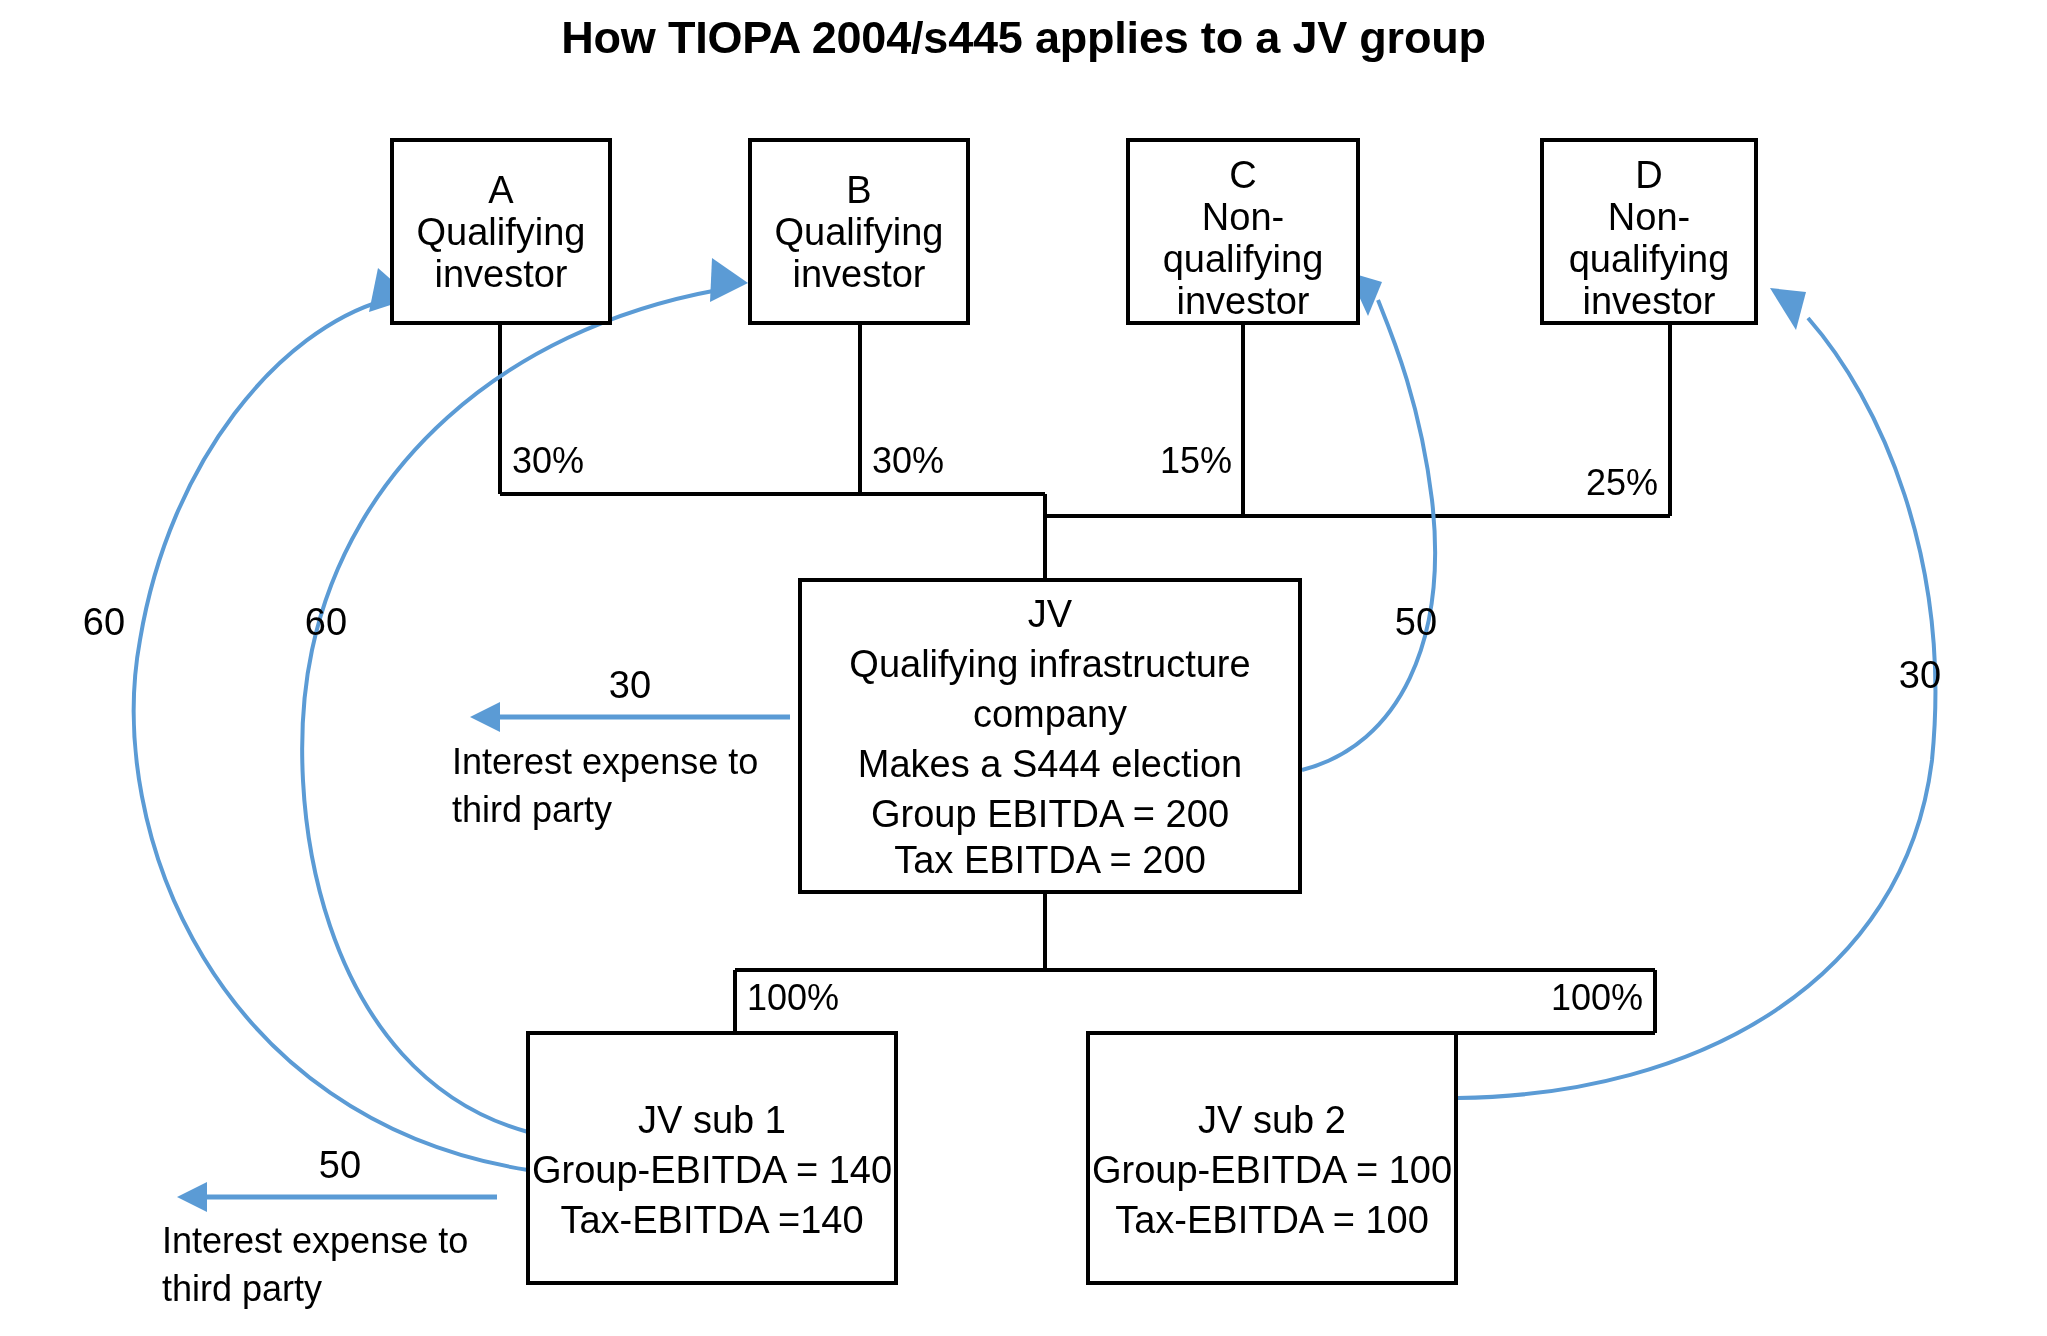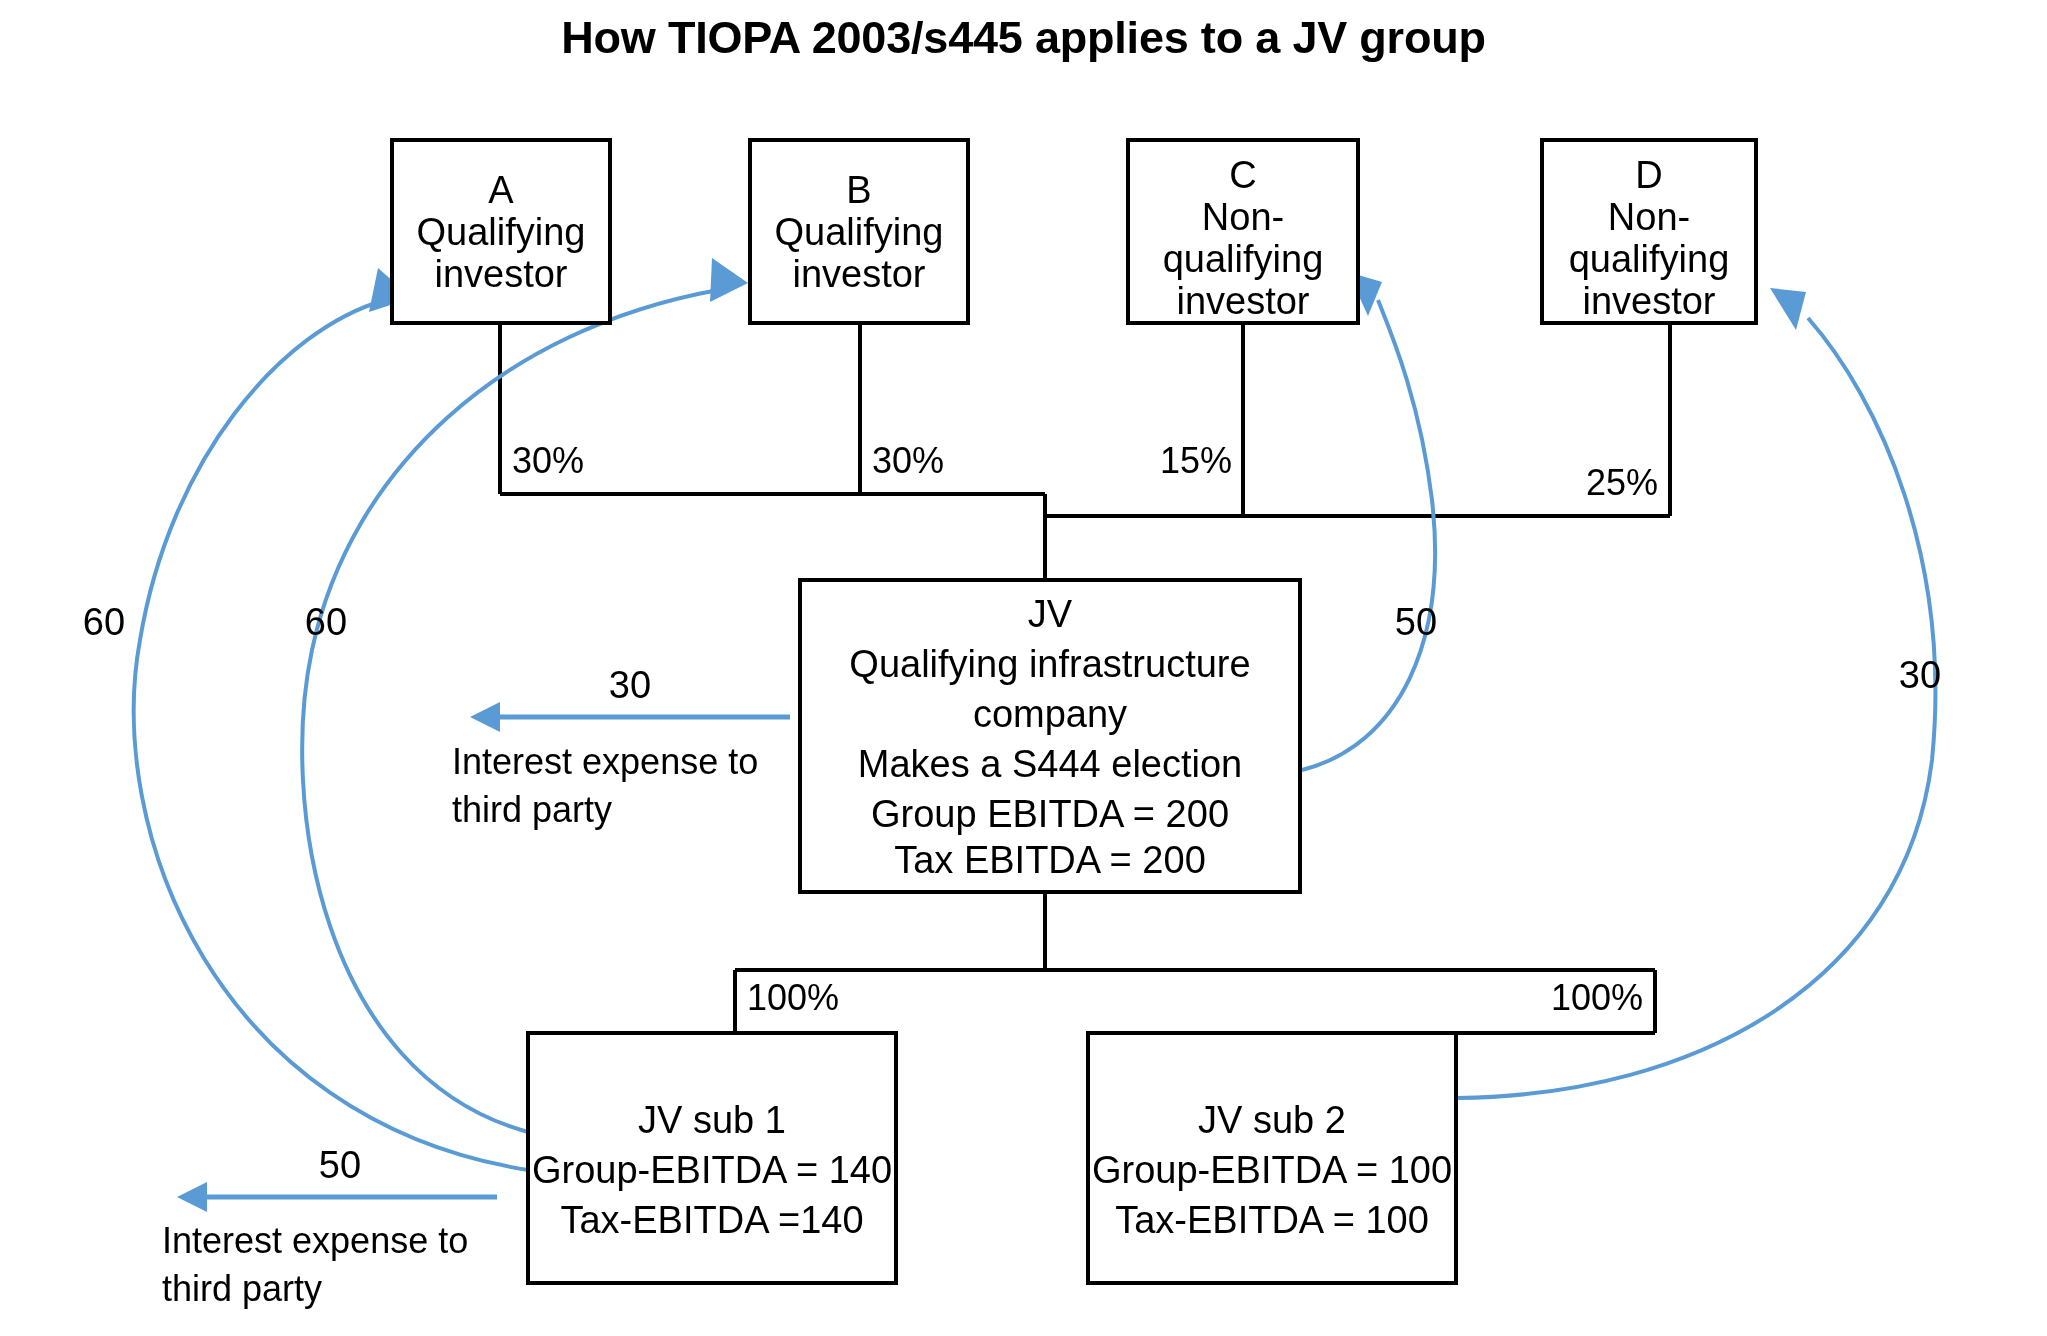--- a/index.html
+++ b/index.html
@@ -91,21 +91,21 @@
     fill: #000000;
     text-anchor: start;
     dominant-baseline: middle;
   }
 </style>
 </head>
 <body>
 
 <div id="page">
 
-  <div id="title">How TIOPA 2003/s445 applies to a JV group</div>
+  <div id="title">How TIOPA 2004/s445 applies to a JV group</div>
 
   <svg id="diagram" viewBox="0 0 2047 1336">
 
     <g>
 
       <path class="conn" d="M 500 323 L 500 494"></path>
 
       <path class="conn" d="M 860 323 L 860 494"></path>
 
       <path class="conn" d="M 500 494 L 1045 494"></path>

